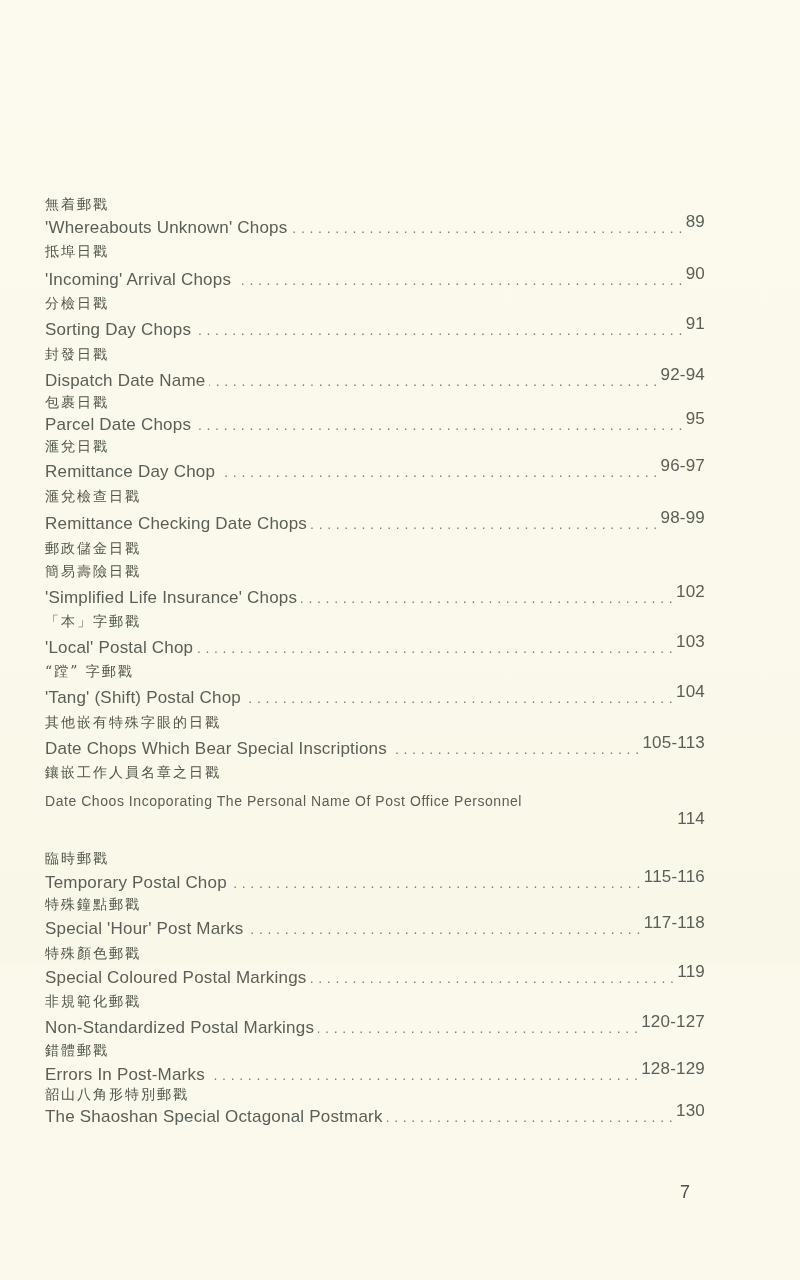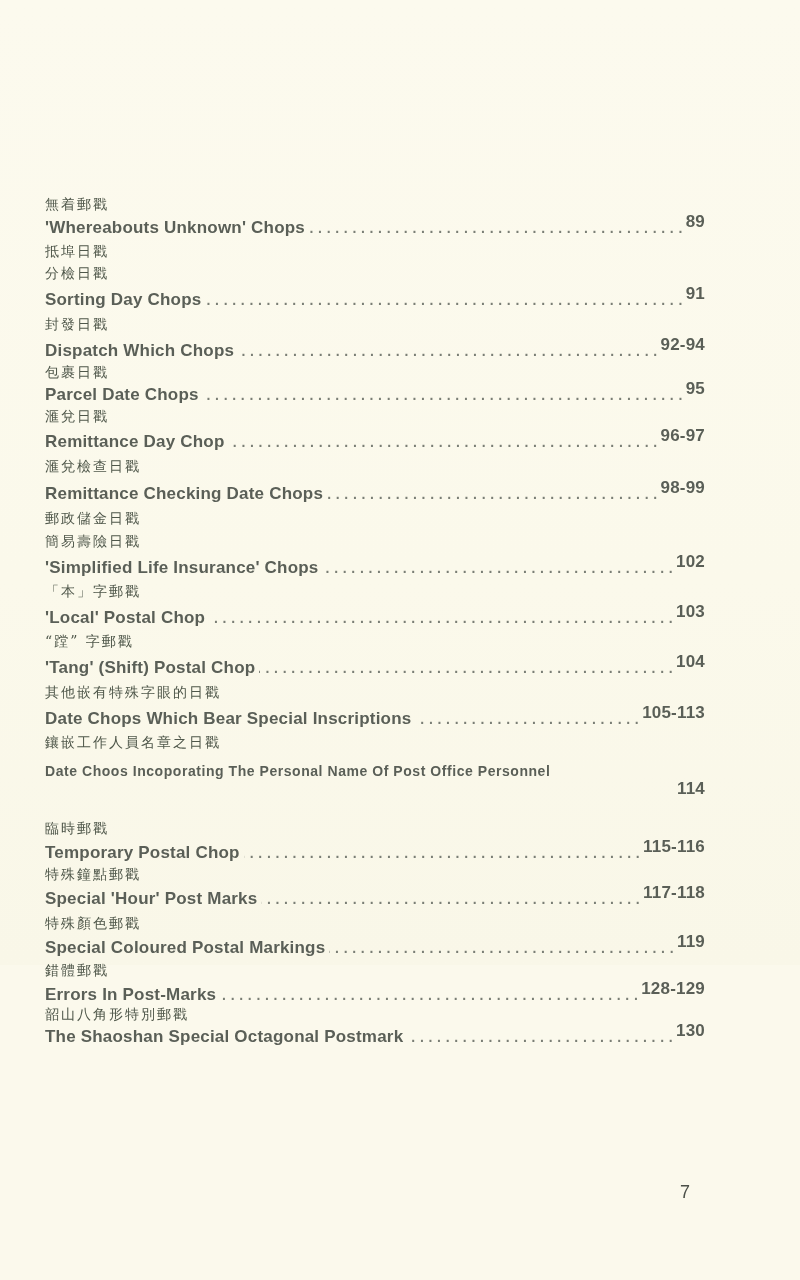--- a/index.html
+++ b/index.html
@@ -41,21 +41,20 @@
       white-space: nowrap;
     }
     .en-row {
       display: flex;
       align-items: flex-end;
       height: 29px;
       font-size: 17px;
       line-height: 22px;
       letter-spacing: 0.2px;
       white-space: nowrap;
-      font-weight: bold;
     }
     .en-title {
       flex: 0 0 auto;
       color: #5a5f57;
     }
     .leader {
       flex: 1 1 auto;
       overflow: hidden;
       margin: 0 3px 0 4px;
       height: 22px;
@@ -102,35 +101,40 @@
       <div class="zh">無着郵戳</div>
       <div class="en-row" style="height:25px">
         <span class="en-title">'Whereabouts Unknown' Chops</span>
         <span class="leader"></span>
         <span class="page-num">89</span>
       </div>
     </div>
 
     <div class="entry" style="margin-top:2px">
       <div class="zh">抵埠日戳</div>
+      <div class="en-row" style="height:30px">
+        <span class="en-title">'Incoming' Arrival Chops</span>
+        <span class="leader"></span>
+        <span class="page-num">90</span>
+      </div>
     </div>
 
     <div class="entry" style="margin-top:2px">
       <div class="zh">分檢日戳</div>
       <div class="en-row" style="height:28px">
         <span class="en-title">Sorting Day Chops</span>
         <span class="leader"></span>
         <span class="page-num">91</span>
       </div>
     </div>
 
     <div class="entry" style="margin-top:3px">
       <div class="zh">封發日戳</div>
       <div class="en-row" style="height:28px">
-        <span class="en-title">Dispatch Which Chops</span>
+        <span class="en-title">Dispatch Date Name</span>
         <span class="leader"></span>
         <span class="page-num">92-94</span>
       </div>
     </div>
 
     <div class="entry" style="margin-top:0px">
       <div class="zh">包裹日戳</div>
       <div class="en-row" style="height:24px">
         <span class="en-title">Parcel Date Chops</span>
         <span class="leader"></span>
@@ -227,20 +231,28 @@
 
     <div class="entry" style="margin-top:3px">
       <div class="zh">特殊顏色郵戳</div>
       <div class="en-row" style="height:26px">
         <span class="en-title">Special Coloured Postal Markings</span>
         <span class="leader"></span>
         <span class="page-num">119</span>
       </div>
     </div>
 
+    <div class="entry" style="margin-top:2px">
+      <div class="zh">非規範化郵戳</div>
+      <div class="en-row" style="height:28px">
+        <span class="en-title">Non-Standardized Postal Markings</span>
+        <span class="leader"></span>
+        <span class="page-num">120-127</span>
+      </div>
+    </div>
 
     <div class="entry" style="margin-top:1px">
       <div class="zh">錯體郵戳</div>
       <div class="en-row" style="height:26px">
         <span class="en-title">Errors In Post-Marks</span>
         <span class="leader"></span>
         <span class="page-num">128-129</span>
       </div>
     </div>
 

